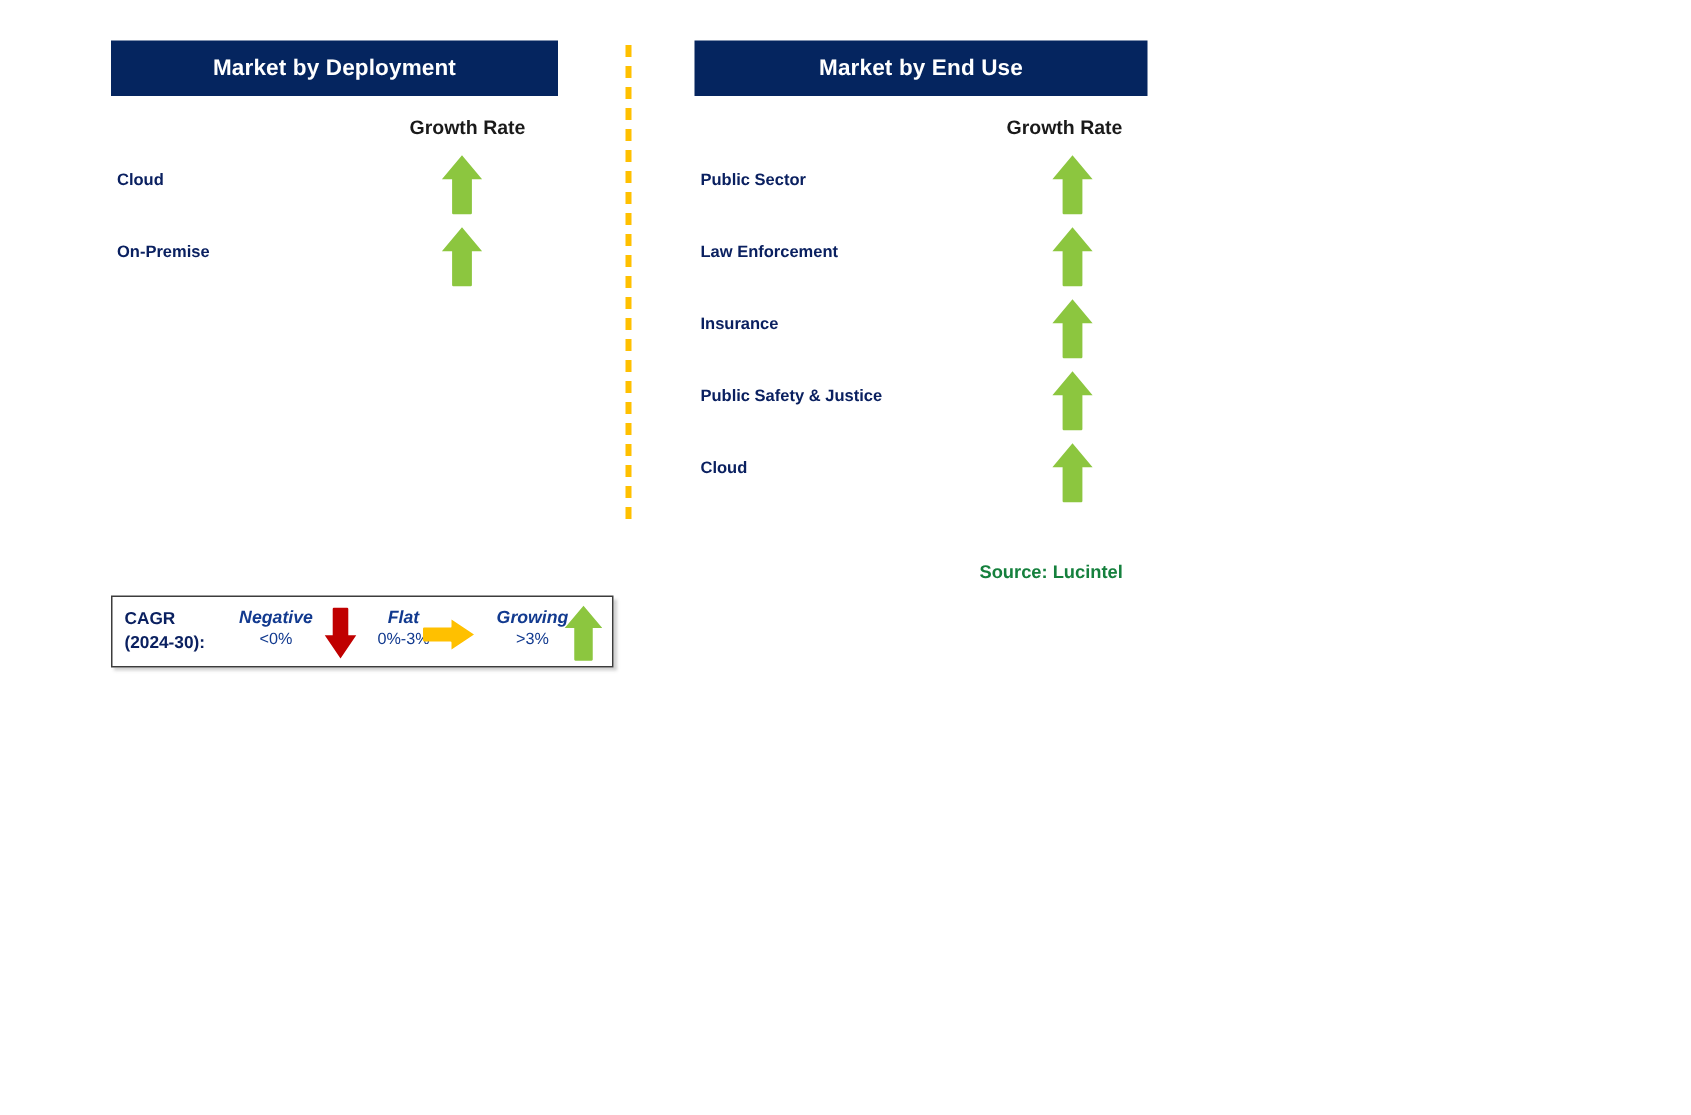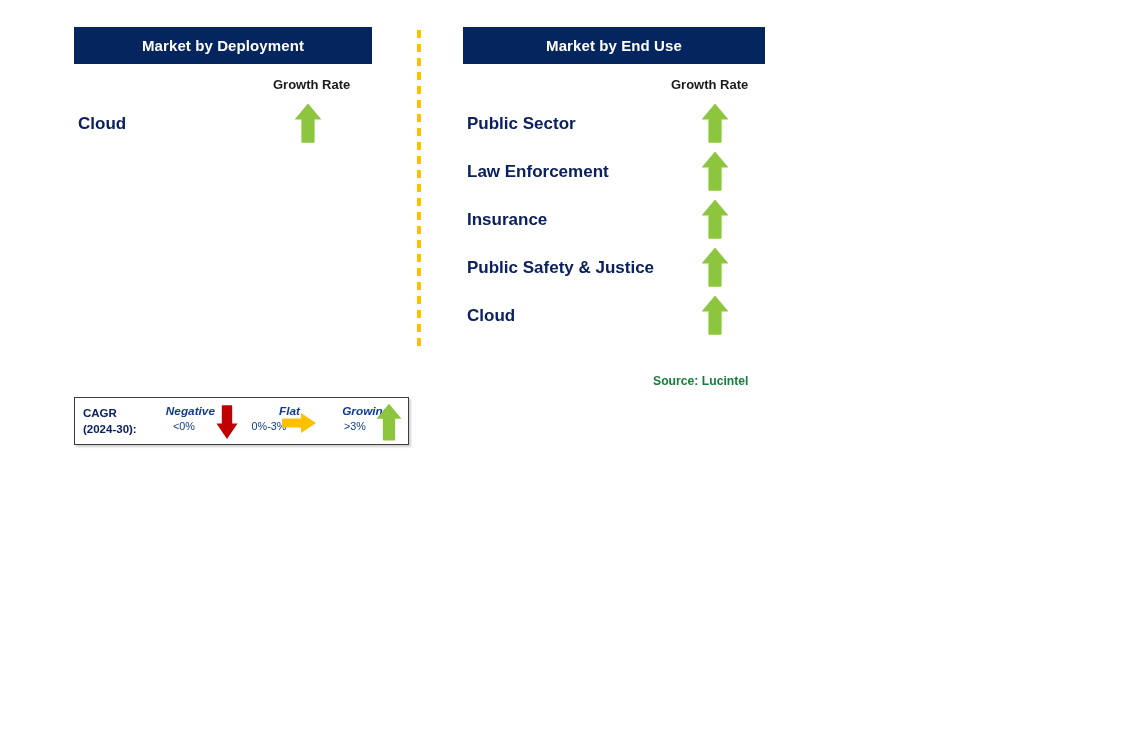--- a/index.html
+++ b/index.html
@@ -60,21 +60,21 @@
     width: 100%;
   }
   .seg-row {
     position: relative;
     height: 48px;
   }
   .seg-label {
     position: absolute;
     left: 4px;
     top: 12px;
-    font-size: 17px;
+    font-size: 11px;
     font-weight: bold;
     color: #0a2060;
     white-space: nowrap;
   }
   .seg-arrow {
     position: absolute;
     top: 0px;
   }
   .panel-left  .seg-arrow { left: 219px; }
   .panel-right .seg-arrow { left: 237px; }
@@ -132,21 +132,20 @@
     text-align: center;
     white-space: nowrap;
   }
   .legend-item .lg-name {
     display: block;
     font-size: 11.8px;
     font-weight: bold;
     font-style: italic;
     color: #123a8f;
     line-height: 15px;
-    text-align: right;
   }
   .legend-item .lg-range {
     display: block;
     font-size: 10.8px;
     color: #123a8f;
     line-height: 15px;
   }
   .lg-neg   { left: 78px;  top: 6px; width: 62px; }
   .lg-flat  { left: 163px; top: 6px; width: 62px; }
   .lg-grow  { left: 245px; top: 6px; width: 70px; }
@@ -182,20 +181,28 @@
 
       <div class="seg-row">
         <span class="seg-label">Cloud</span>
         <span class="seg-arrow">
           <svg class="arrow-up-green" viewBox="0 0 30 42" xmlns="http://www.w3.org/2000/svg" aria-hidden="true">
             <path d="M15 1.5 L28.4 17.5 L21.6 17.5 L21.6 40 Q21.6 40.8 20.8 40.8 L9.2 40.8 Q8.4 40.8 8.4 40 L8.4 17.5 L1.6 17.5 Z" fill="#8CC63F"></path>
           </svg>
         </span>
       </div>
 
+      <div class="seg-row">
+        <span class="seg-label">On-Premise</span>
+        <span class="seg-arrow">
+          <svg class="arrow-up-green" viewBox="0 0 30 42" xmlns="http://www.w3.org/2000/svg" aria-hidden="true">
+            <path d="M15 1.5 L28.4 17.5 L21.6 17.5 L21.6 40 Q21.6 40.8 20.8 40.8 L9.2 40.8 Q8.4 40.8 8.4 40 L8.4 17.5 L1.6 17.5 Z" fill="#8CC63F"></path>
+          </svg>
+        </span>
+      </div>
 
 
     </div>
   </div>
 
   <div class="divider"></div>
 
   <div class="panel panel-right">
     <div class="panel-header">Market by End Use</div>
     <div class="growth-rate-label">Growth Rate</div>

